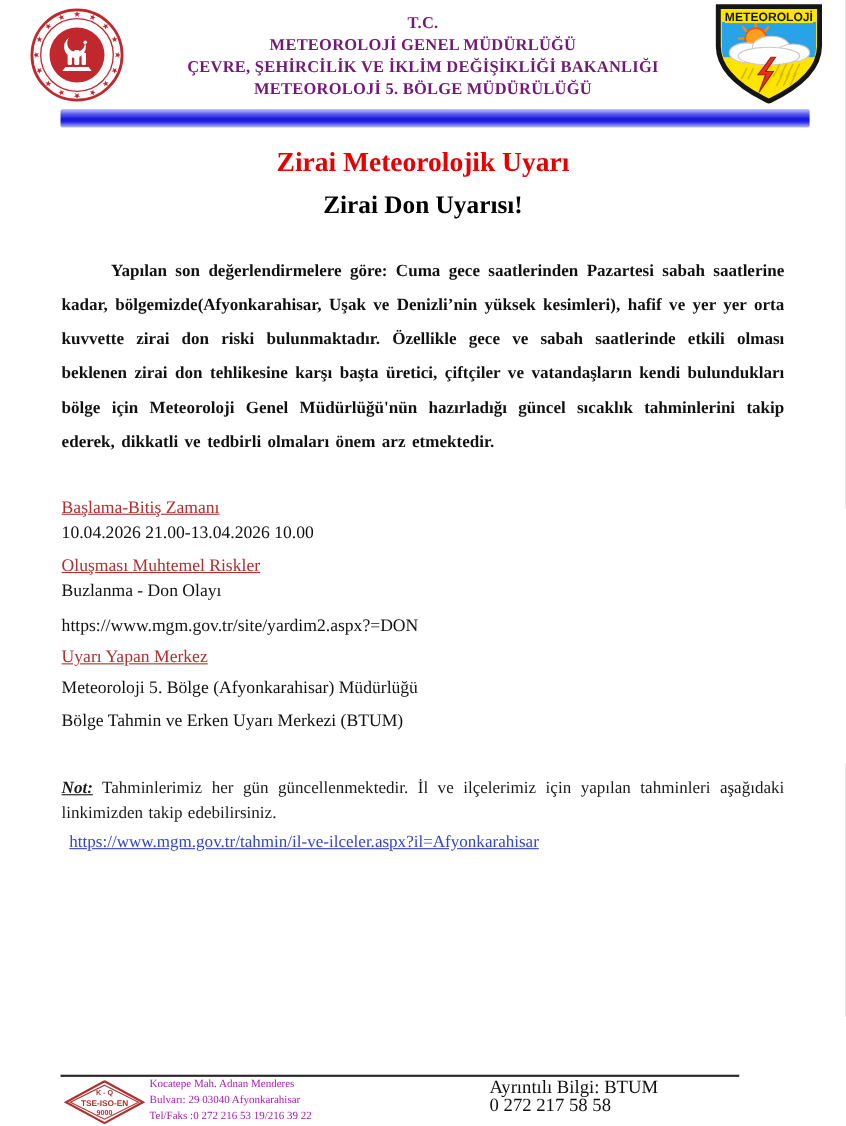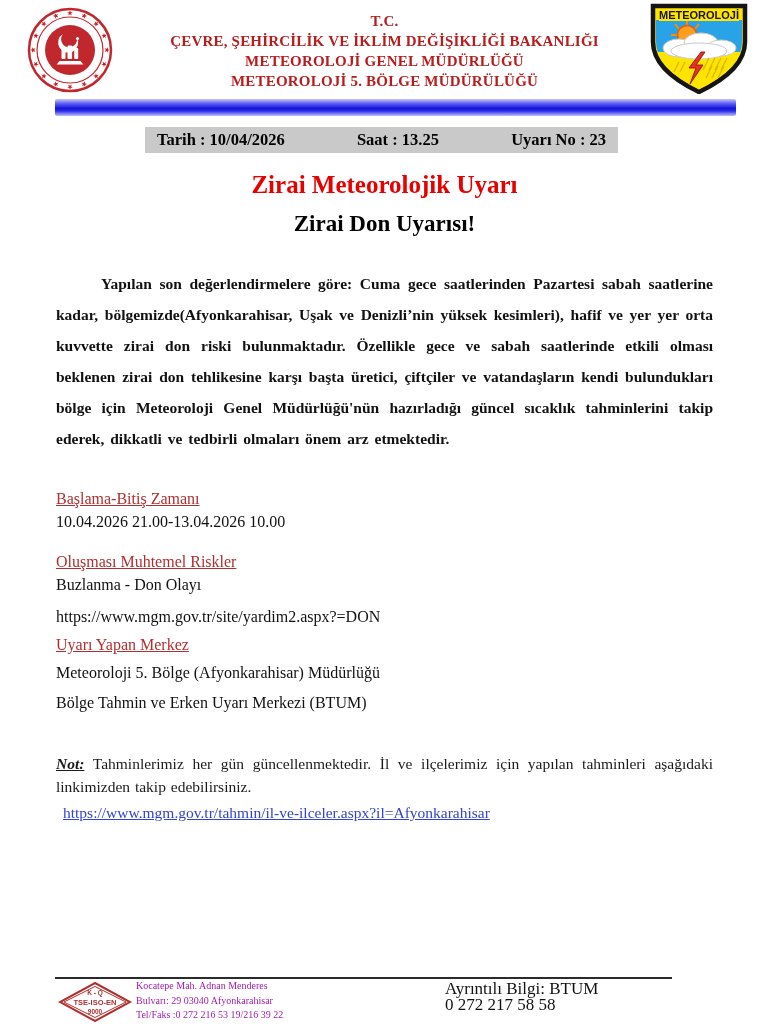--- a/index.html
+++ b/index.html
@@ -5,21 +5,21 @@
   html,body{margin:0;padding:0;background:#888;}
   .page{
     width:769px;height:1024px;position:relative;background:#ffffff;
     margin:0 auto;overflow:hidden;
     font-family:"Liberation Serif","DejaVu Serif",serif;color:#1a1a1a;
   }
   
   .header{position:relative;height:94px;}
   .seal-logo{position:absolute;left:24px;top:6px;}
   .shield-logo{position:absolute;right:20px;top:2px;}
-  .header-text{padding-top:11px;text-align:center;font-weight:bold;color:#b91c1c;}
+  .header-text{padding-top:11px;text-align:center;font-weight:bold;color:#701a75;}
   .header-text .h-line{font-size:15px;line-height:20px;letter-spacing:.2px;}
   
   .blue-bar{
     margin:5px 0 0 55px;width:681px;height:17px;border-radius:2px;
     background:linear-gradient(to bottom,#c6c6fa 0%,#5a5af0 28%,#1414dd 55%,#2a2ae8 70%,#c0c0f8 100%);
   }
   
   .info-bar{
     margin:11px 0 0 145px;width:449px;background:#c9c9c9;
     display:flex;justify-content:space-between;align-items:center;
@@ -30,21 +30,21 @@
   .doc-subtitle{margin-top:12px;text-align:center;font-size:23px;font-weight:bold;color:#000;}
   
   .body-par{
     margin:31px 56px 0 56px;font-size:15.5px;line-height:31px;
     text-align:justify;text-indent:45px;word-spacing:2px;color:#111;font-weight:bold;
   }
   
   .sections{margin:34px 56px 0 56px;font-size:16px;color:#111;}
   .sec-heading{color:#b02f2f;text-decoration:underline;line-height:22px;}
   .sec-content{line-height:22px;margin-top:1px;}
-  .gap18{margin-top:18px;}
+  .gap18{margin-top:8px;}
   .gap8{margin-top:8px;}
   .gap6{margin-top:6px;}
   .gap10{margin-top:10px;}
   
   .note{margin:38px 56px 0 56px;font-size:15.5px;line-height:23px;text-align:justify;word-spacing:1px;}
   .note-label{font-weight:bold;font-style:italic;text-decoration:underline;}
   .note-link{display:block;margin-top:3px;padding-left:7px;color:#3344cc;text-decoration:underline;cursor:pointer;font-size:15.5px;}
   
   .footer{position:absolute;left:0;right:0;bottom:0;height:47px;}
   .footer-divider{position:absolute;top:0;left:55px;width:617px;border-top:2px solid #2b2b2b;}
@@ -89,22 +89,22 @@
       <g fill="#ffffff">
         <rect x="37.5" y="42" width="4" height="11" rx="1"></rect>
         <rect x="43.5" y="39.5" width="4.6" height="13.5" rx="1"></rect>
         <rect x="50.2" y="42" width="4" height="11" rx="1"></rect>
         <path d="M35.5 55 h21 l2.8 3.6 h-26.6 Z"></path>
       </g>
     </svg>
 
     <div class="header-text">
       <div class="h-line">T.C.</div>
+      <div class="h-line">METEOROLOJİ GENEL MÜDÜRLÜĞÜ</div>
       <div class="h-line">ÇEVRE, ŞEHİRCİLİK VE İKLİM DEĞİŞİKLİĞİ BAKANLIĞI</div>
-      <div class="h-line">METEOROLOJİ GENEL MÜDÜRLÜĞÜ</div>
       <div class="h-line">METEOROLOJİ 5. BÖLGE MÜDÜRÜLÜĞÜ</div>
     </div>
 
     <svg class="shield-logo" width="100" height="92" viewBox="0 0 100 92">
       <defs>
         <clipPath id="shieldclip">
           <path d="M7 7 H93 V40 Q93 66 50 87 Q7 66 7 40 Z"></path>
         </clipPath>
       </defs>
       <path d="M4 4 H96 V40 Q96 68 50 90 Q4 68 4 40 Z" fill="#ffe400" stroke="#151515" stroke-width="4.5"></path>
@@ -138,25 +138,20 @@
         </g>
         <path d="M52 50 L40 66 L47 66 L41 82 L54 63 L47 63 L56 50 Z" fill="#e53022" stroke="#9e1c12" stroke-width="1"></path>
       </g>
       <rect x="10" y="8" width="80" height="11" fill="#ffe400"></rect>
       <text x="50" y="17" text-anchor="middle" font-family="Liberation Sans, sans-serif" font-size="11" font-weight="bold" fill="#151515">METEOROLOJİ</text>
     </svg>
   </div>
 
   <div class="blue-bar"></div>
 
-  <div class="info-bar">
-    <span>Tarih : 10/04/2026</span>
-    <span>Saat : 13.25</span>
-    <span>Uyarı No : 23</span>
-  </div>
 
   <div class="doc-title">Zirai Meteorolojik Uyarı</div>
   <div class="doc-subtitle">Zirai Don Uyarısı!</div>
 
   <div class="body-par">Yapılan son değerlendirmelere göre: Cuma gece saatlerinden Pazartesi sabah saatlerine kadar, bölgemizde(Afyonkarahisar, Uşak ve Denizli’nin yüksek kesimleri), hafif ve yer yer orta kuvvette zirai don riski bulunmaktadır. Özellikle gece ve sabah saatlerinde etkili olması beklenen zirai don tehlikesine karşı başta üretici, çiftçiler ve vatandaşların kendi bulundukları bölge için Meteoroloji Genel Müdürlüğü'nün hazırladığı güncel sıcaklık tahminlerini takip ederek, dikkatli ve tedbirli olmaları önem arz etmektedir.</div>
 
   <div class="sections">
     <div class="sec-heading">Başlama-Bitiş Zamanı</div>
     <div class="sec-content">10.04.2026 21.00-13.04.2026 10.00</div>
 

